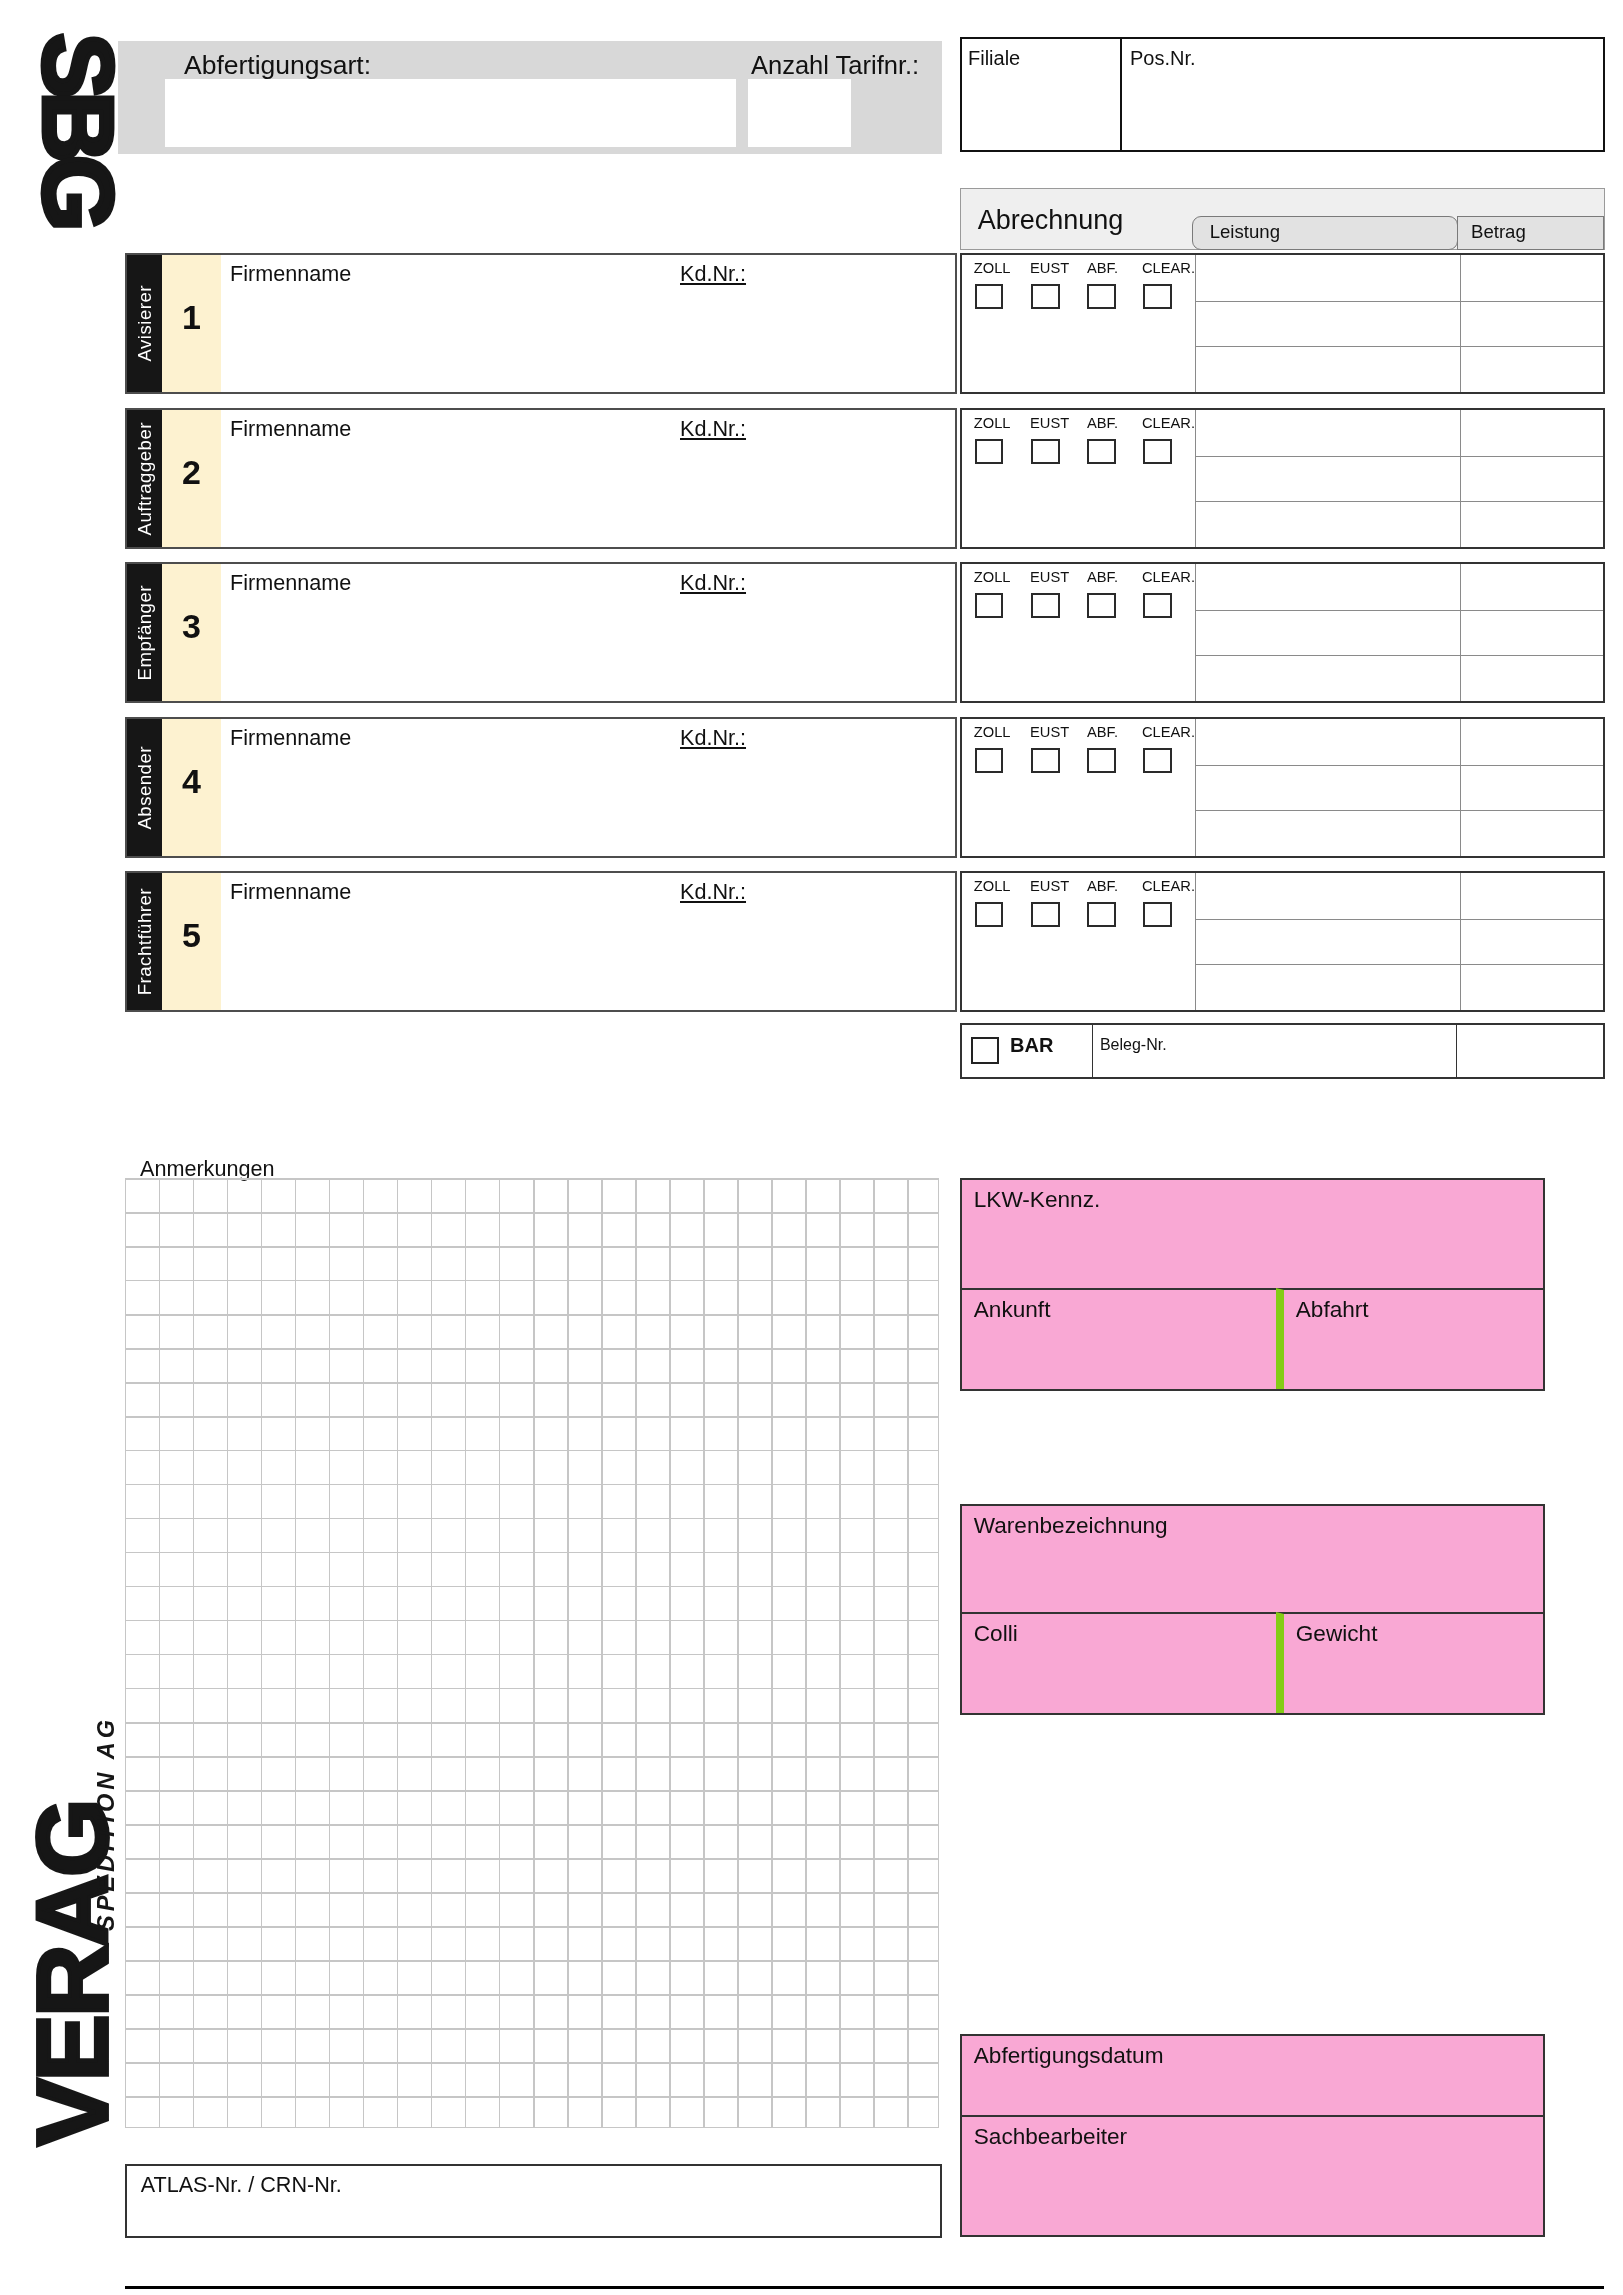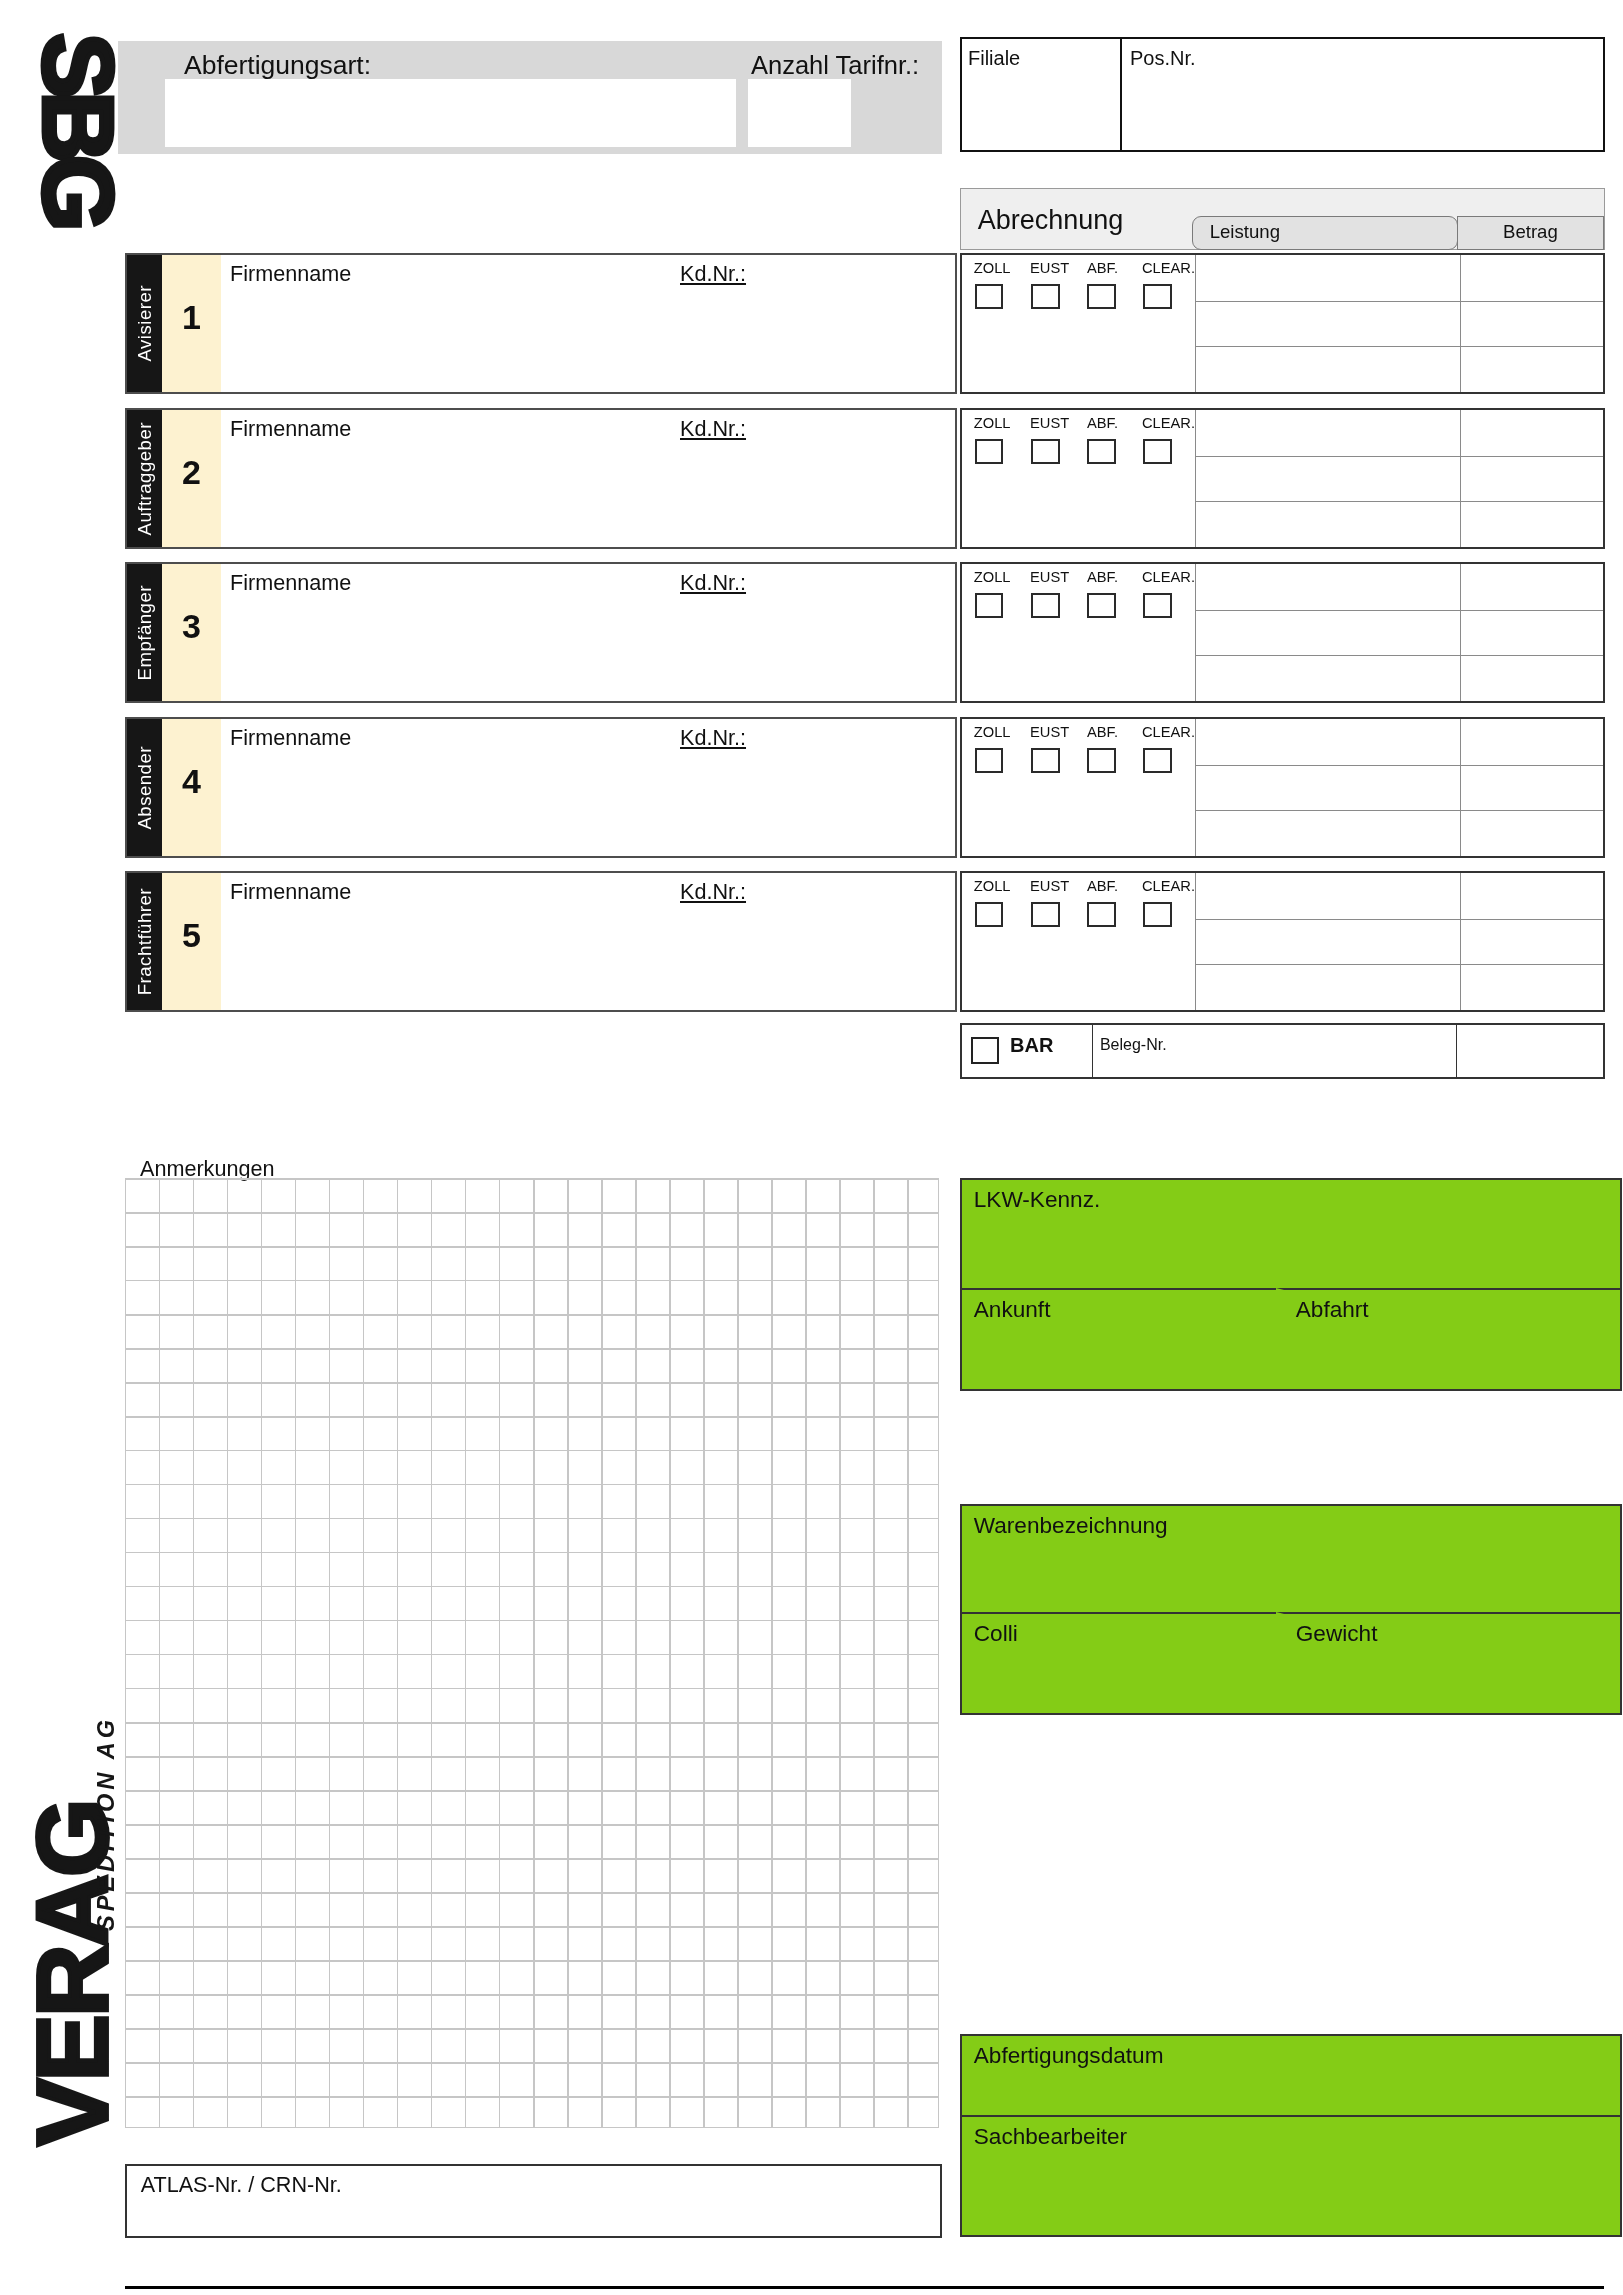--- a/index.html
+++ b/index.html
@@ -39,21 +39,21 @@
   .filiale-box { position: absolute; left: 960px; top: 37px; width: 645px; height: 115px; border: 2.5px solid #111; background: #fff; }
   .filiale-cell { position: absolute; left: 0; top: 0; width: 160px; height: 100%; border-right: 2px solid #111; }
   .posnr-cell { position: absolute; left: 162px; top: 0; right: 0; height: 100%; }
   .filiale-cell .lbl, .posnr-cell .lbl { left: 6px; top: 7.9px; font-size: 20px; }
 
   
   .abrech-box { position: absolute; left: 960px; top: 188px; width: 645px; height: 62px; background: #efefef; border: 1.5px solid #9a9a9a; }
   .abrech-title { left: 16.7px; top: 15.7px; font-size: 27px; }
   .col-head { position: absolute; top: 26.5px; height: 34px; background: #e2e2e2; border: 1.5px solid #7a7a7a; font-size: 18.6px; line-height: 30px; padding-left: 16.7px; }
   .leistung-head { left: 231px; width: 266px; border-radius: 9px; }
-  .betrag-head { left: 496px; width: 147px; padding-left: 45px; }
+  .betrag-head { left: 496px; width: 147px; padding-left: 13px; }
 
   
   .prow { position: absolute; left: 125px; width: 1479px; height: 141px; }
   .r1 { top: 253px; } .r2 { top: 408px; } .r3 { top: 562px; } .r4 { top: 717px; } .r5 { top: 871px; }
   .prow-left { position: absolute; left: 0; top: 0; width: 832px; height: 100%; border: 2.5px solid #4d4d4d; background: #fff; }
   .role-strip { position: absolute; left: 0; top: 0; width: 35px; height: 100%; background: #161616; display: flex; align-items: center; justify-content: center; }
   .role-text { writing-mode: vertical-rl; transform: rotate(180deg); color: #fff; font-size: 18.6px; letter-spacing: 0.5px; }
   .num-col { position: absolute; left: 35px; top: 0; width: 59px; height: 100%; background: #fdf2d0; }
   .num { display: block; text-align: center; margin-top: 43px; font-size: 34px; font-weight: bold; }
   .firm-lbl { left: 103px; top: 5.9px; }
@@ -80,21 +80,21 @@
   .anm-label { left: 140px; top: 1156px; }
   .grid-area {
     position: absolute; left: 125px; top: 1178px; width: 814px; height: 950px;
     border-right: 1.5px solid #c6c6c6; border-bottom: 1.5px solid #c6c6c6;
     background-image:
       repeating-linear-gradient(to right, #c6c6c6 0, #c6c6c6 1.5px, transparent 1.5px, transparent 34px),
       repeating-linear-gradient(to bottom, #c6c6c6 0, #c6c6c6 1.5px, transparent 1.5px, transparent 34px);
   }
 
   
-  .rbox { position: absolute; left: 960px; width: 662px; border: 2px solid #333; background: #84cc16; }
+  .rbox { position: absolute; left: 960px; width: 585px; border: 2px solid #333; background: #f9a8d4; }
   .lkw-box { top: 1178px; height: 213px; }
   .waren-box { top: 1504px; height: 211px; }
   .datum-box { top: 2034px; height: 203px; }
   .sect-top { position: absolute; left: 0; right: 0; top: 0; }
   .sect-bottom { position: absolute; left: 0; right: 0; bottom: 0; border-top: 2px solid #333; }
   .half-left { position: absolute; left: 0; bottom: 0; width: 314px; border-top: 2px solid #333; }
   .half-right { position: absolute; left: 314px; right: 0; bottom: 0; border-top: 2px solid #333; border-left: 8px solid #84cc16; }
   .rbox .lbl { left: 11.8px; top: 7.4px; font-size: 22.6px; }
 
   

